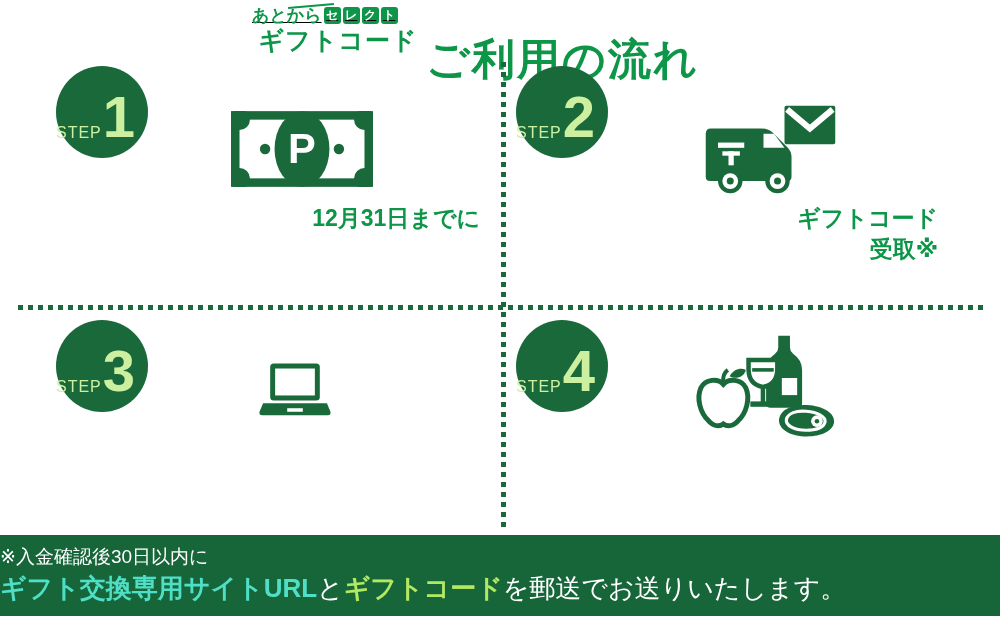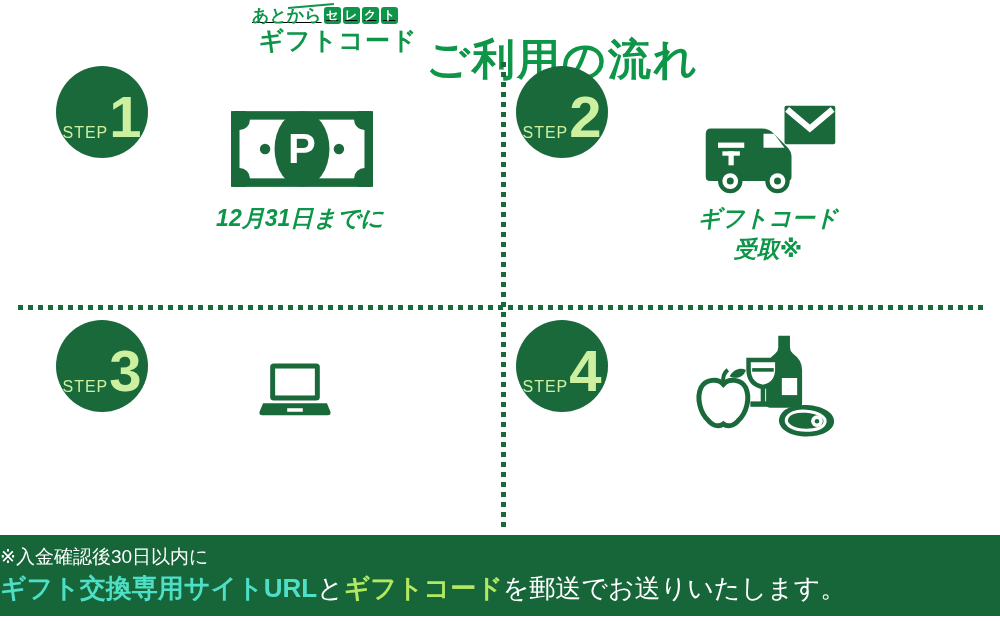--- a/index.html
+++ b/index.html
@@ -21,31 +21,31 @@
   .logo-main{color:var(--green);font-weight:bold;font-size:25px;line-height:28px;letter-spacing:1px;}
   .title{position:absolute;left:426px;top:2px;font-size:43px;font-weight:bold;color:var(--green);
     font-family:Liberation Serif, serif;letter-spacing:2px;white-space:nowrap;}
   
   .hline{position:absolute;left:18px;top:305px;width:966px;height:5px;
     background-image:repeating-linear-gradient(90deg,var(--dark) 0 5px,transparent 5px 10px);}
   .vline{position:absolute;left:501px;top:62px;width:5px;height:470px;
     background-image:repeating-linear-gradient(180deg,var(--dark) 0 5px,transparent 5px 10px);}
   
   .badge{position:absolute;width:92px;height:92px;border-radius:50%;background:var(--dark);
-    color:var(--light);display:flex;align-items:flex-end;justify-content:center;
+    color:var(--light);display:flex;align-items:flex-end;
     padding-bottom:17px;box-sizing:border-box;}
   .badge-label{font-size:16px;letter-spacing:1px;line-height:1;}
   .badge-num{font-size:58px;font-weight:bold;line-height:0.82;margin-left:1px;}
   .b1{left:56px;top:66px;} .b2{left:516px;top:66px;} .b3{left:56px;top:320px;} .b4{left:516px;top:320px;}
   
   .icon{position:absolute;color:var(--dark);line-height:0;}
   .i1{left:231px;top:111px;} .i2{left:697px;top:104px;} .i3{left:256px;top:362px;} .i4{left:692px;top:333px;}
   
-  .desc{position:absolute;margin:0;text-align:center;color:var(--green);font-weight:bold;
-    font-size:23px;line-height:31px;letter-spacing:0;font-style:italic;}
+  .desc{position:absolute;margin:0;text-align:right;color:var(--green);font-weight:bold;
+    font-size:23px;line-height:31px;letter-spacing:0;}
   .d1{left:120px;top:203px;width:360px;}
   .d2{left:598px;top:203px;width:340px;}
   .d3{left:115px;top:448px;width:360px;}
   .d4{left:598px;top:448px;width:355px;}
   
   .banner{position:absolute;left:0;top:535px;width:1000px;height:81px;background:var(--banner);
     color:#fff;text-align:left;}
   .banner-l1{font-size:19px;margin-top:10px;line-height:24px;}
   .banner-l2{font-size:26px;margin-top:3px;line-height:32px;white-space:nowrap;}
   .c-cyan{color:var(--cyan);font-weight:bold;}

